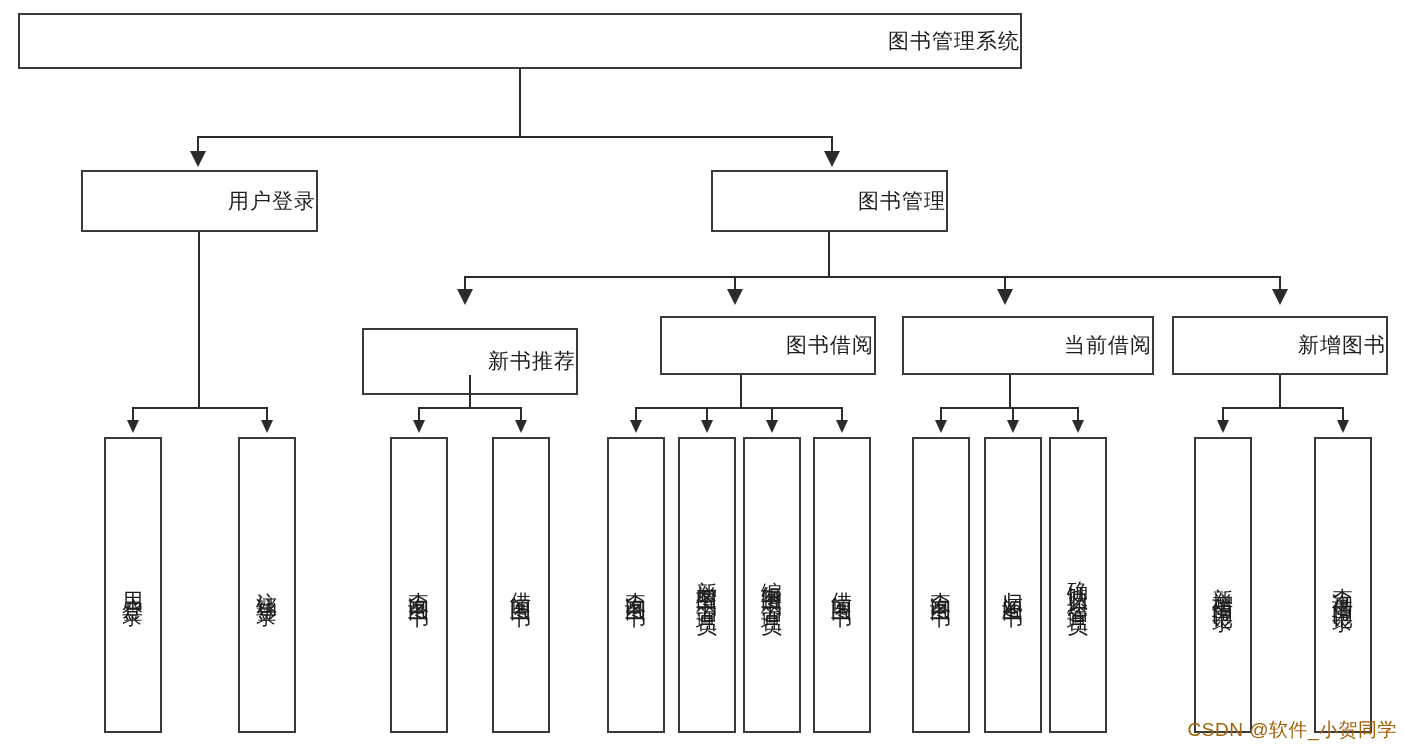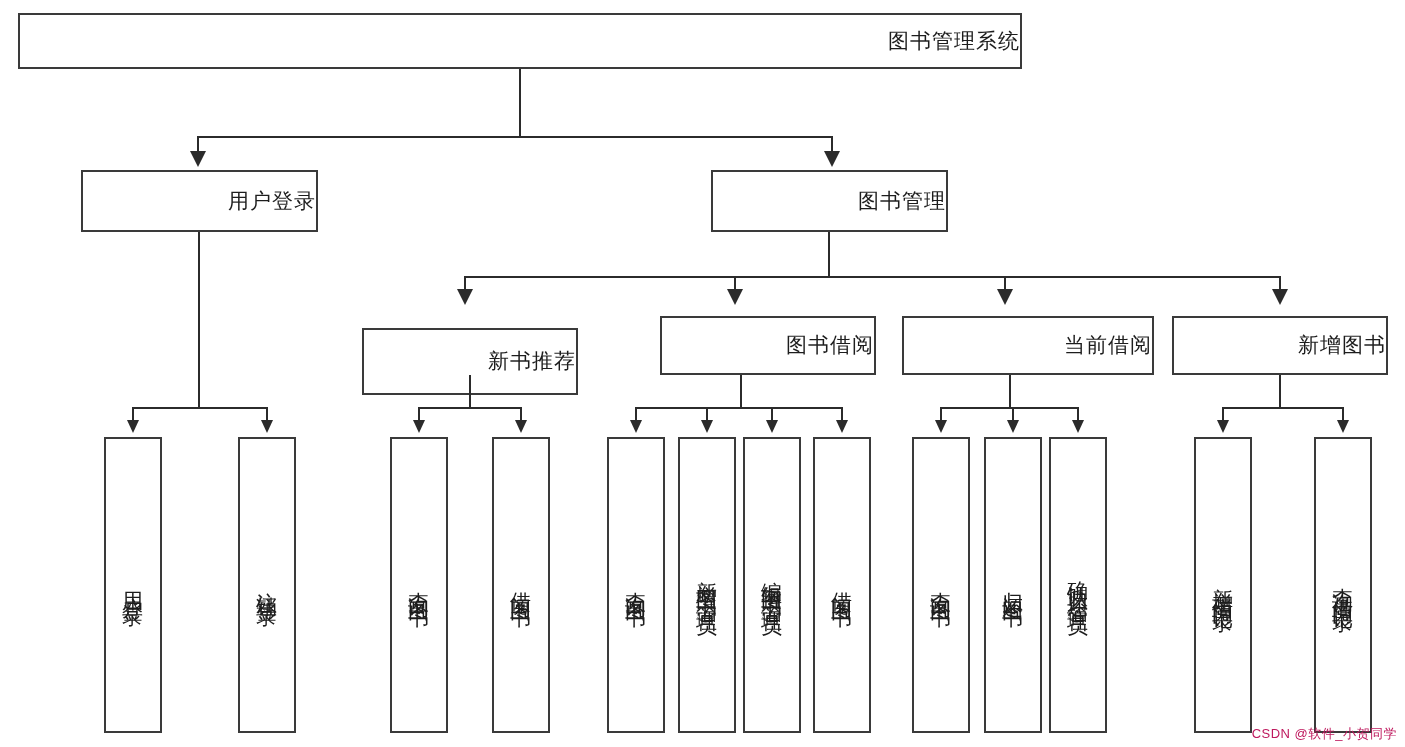--- a/index.html
+++ b/index.html
@@ -77,22 +77,22 @@
     border-left-width: 6px;
     border-right-width: 6px;
     border-top-width: 13px;
   }
 
   
   #watermark {
     position: absolute;
     right: 8px;
     bottom: 4px;
-    font-size: 13px;
-    color: #be185d;
+    font-size: 19px;
+    color: #a16207;
     white-space: nowrap;
     letter-spacing: 0.5px;
   }
 </style>
 </head>
 <body>
 
 <div id="canvas">
 
   <div class="node root" style="left:18px; top:13px; width:1004px; height:56px;">

